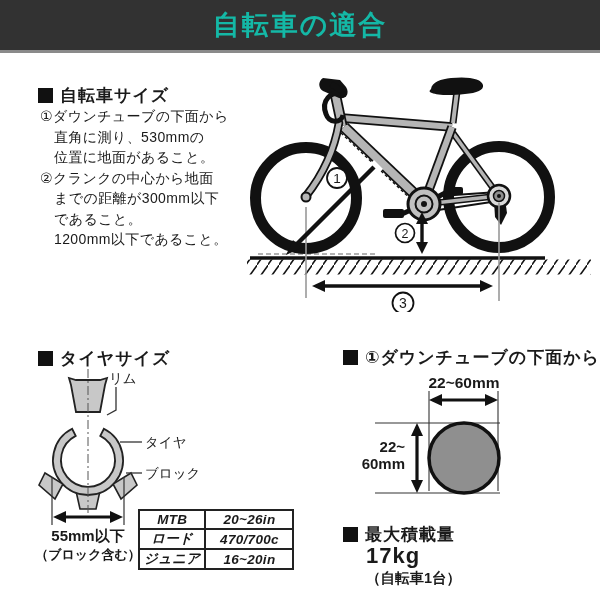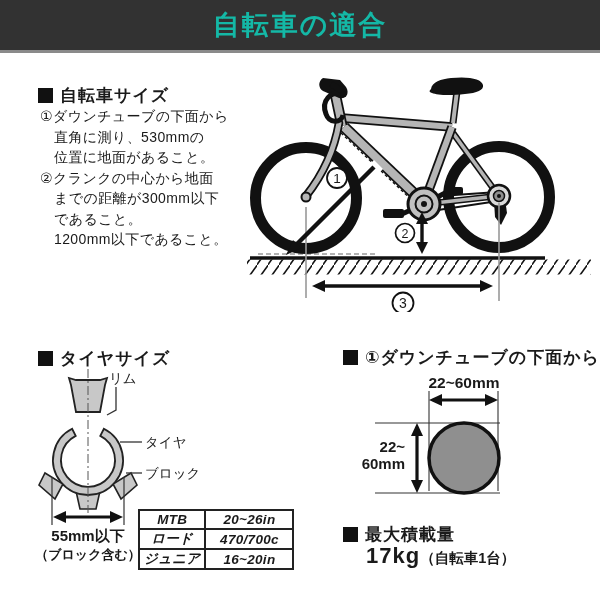--- a/index.html
+++ b/index.html
@@ -25,21 +25,21 @@
   
   table.tire{
     position:absolute;left:138px;top:509px;border-collapse:collapse;table-layout:fixed;
   }
   table.tire td{
     border:2px solid #222;font-size:13.5px;font-weight:600;text-align:center;
     height:17px;padding:0 4px;white-space:nowrap;letter-spacing:0.3px;font-style:italic;
   }
   td.c1{width:50px;} td.c2{width:78px;}
   
-  .maxload-line{position:absolute;left:366px;top:543px;display:inline-flex;align-items:baseline;}
+  .maxload-line{position:absolute;left:366px;top:543px;display:inline-flex;align-items:baseline;flex-direction:column;}
   .maxload-line .big{font-size:22px;font-weight:600;letter-spacing:1px;}
   .maxload-line .small{font-size:14.5px;font-weight:600;}
   svg text{font-family:"Liberation Sans","DejaVu Sans",sans-serif;fill:#1a1a1a;}
 </style>
 </head>
 <body>
 
 <div id="page">
 
   <div class="header">

